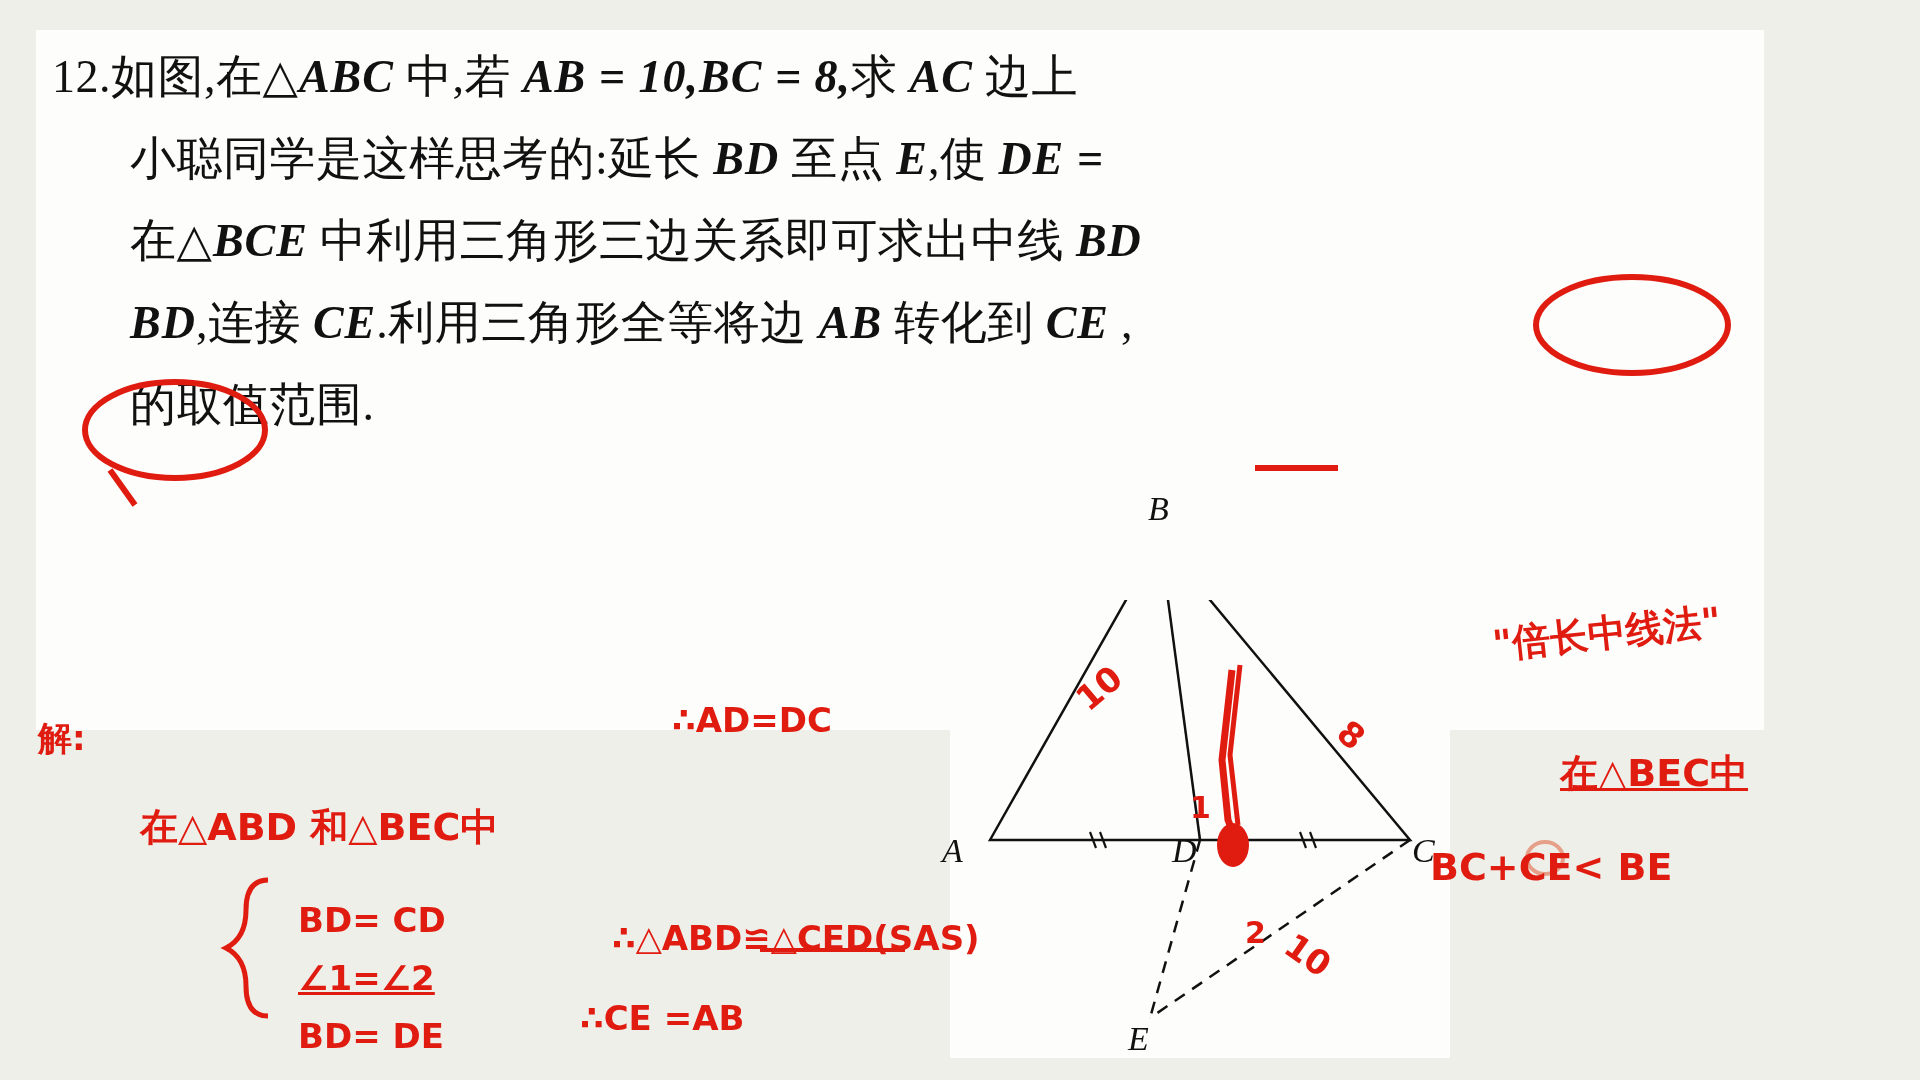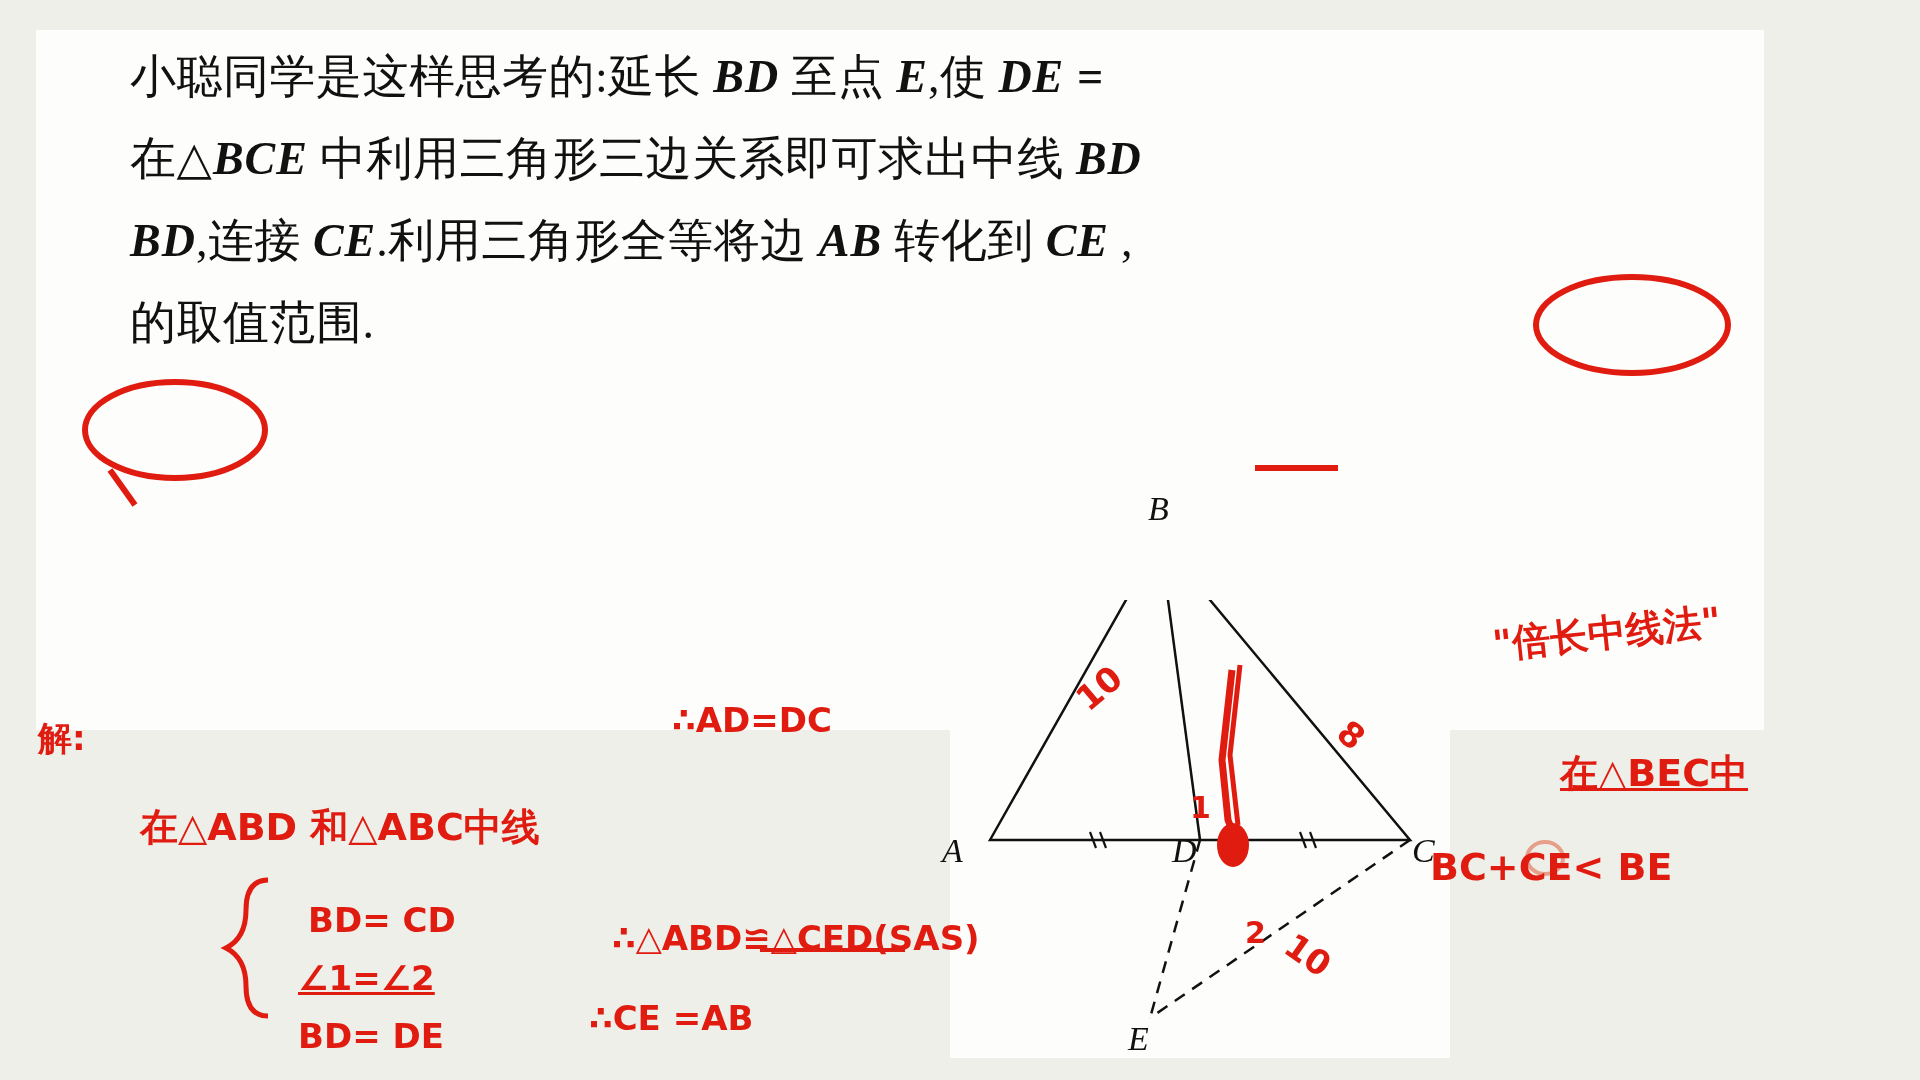--- a/index.html
+++ b/index.html
@@ -87,20 +87,23 @@
 </style>
 </head>
 <body>
 
 <div id="page">
 
   <div class="paper"></div>
   <div class="paper2"></div>
 
   <div class="printed">
+    <div class="line">
+      <span>12.如图,在</span><span class="mth tri">△</span><span class="mth">ABC</span><span> 中,若 </span><span class="mth">AB = 10,BC = 8,</span><span>求 </span><span class="mth">AC</span><span> 边上</span>
+    </div>
     <div class="line ind">
       <span>小聪同学是这样思考的:延长 </span><span class="mth">BD</span><span> 至点 </span><span class="mth">E</span><span>,使 </span><span class="mth">DE =</span>
     </div>
     <div class="line ind">
       <span>在</span><span class="mth tri">△</span><span class="mth">BCE</span><span> 中利用三角形三边关系即可求出中线 </span><span class="mth">BD</span>
     </div>
     <div class="line ind">
       <span class="mth">BD</span><span>,连接 </span><span class="mth">CE</span><span>.利用三角形全等将边 </span><span class="mth">AB</span><span> 转化到 </span><span class="mth">CE</span><span> ,</span>
     </div>
     <div class="line ind">的取值范围.</div>
@@ -146,26 +149,26 @@
 
     <ellipse cx="1545" cy="858" rx="18" ry="16" fill="none" stroke="#e6a08a" stroke-width="4"></ellipse>
 
     <path d="M268 880 q-22 0 -22 30 q0 28 -20 38 q20 10 20 38 q0 30 22 30" stroke="#e01b10" stroke-width="5" fill="none"></path>
 
     <line x1="760" y1="950" x2="905" y2="950" stroke="#e01b10" stroke-width="4"></line>
   </svg>
 
   <div class="hand md" style="left:38px; top:716px;">解:</div>
   <div class="hand md" style="left:672px; top:700px;">∴AD=DC</div>
-  <div class="hand lg" style="left:140px; top:802px;">在△ABD 和△ABC中线</div>
-  <div class="hand md" style="left:308px; top:900px;text-align:center;">BD= CD</div>
+  <div class="hand lg" style="left:140px; top:802px;">在△ABD 和△BEC中</div>
+  <div class="hand md" style="left:298px; top:900px;text-align:center;">BD= CD</div>
   <div class="hand md" style="left:298px; top:958px;text-decoration:underline;">∠1=∠2</div>
   <div class="hand md" style="left:298px; top:1016px;">BD= DE</div>
   <div class="hand md" style="left:580px; top:918px;margin-left:32px;">∴△ABD≌△CED(SAS)</div>
-  <div class="hand md" style="left:580px; top:998px;margin-left:9px;">∴CE =AB</div>
+  <div class="hand md" style="left:580px; top:998px;">∴CE =AB</div>
   <div class="hand lg" style="left:1490px; top:620px; transform: rotate(-6deg);">"倍长中线法"</div>
   <div class="hand lg" style="left:1560px; top:748px;text-decoration:underline;">在△BEC中</div>
   <div class="hand lg" style="left:1430px; top:845px;">BC+CE&lt; BE</div>
   <div class="hand md" style="left:1068px; top:688px; transform: rotate(-40deg);">10</div>
   <div class="hand md" style="left:1355px; top:712px; transform: rotate(40deg);">8</div>
   <div class="hand md" style="left:1300px; top:925px; transform: rotate(35deg);">10</div>
   <div class="hand sm" style="left:1190px; top:790px;">1</div>
   <div class="hand sm" style="left:1245px; top:915px;">2</div>
 
 </div>

